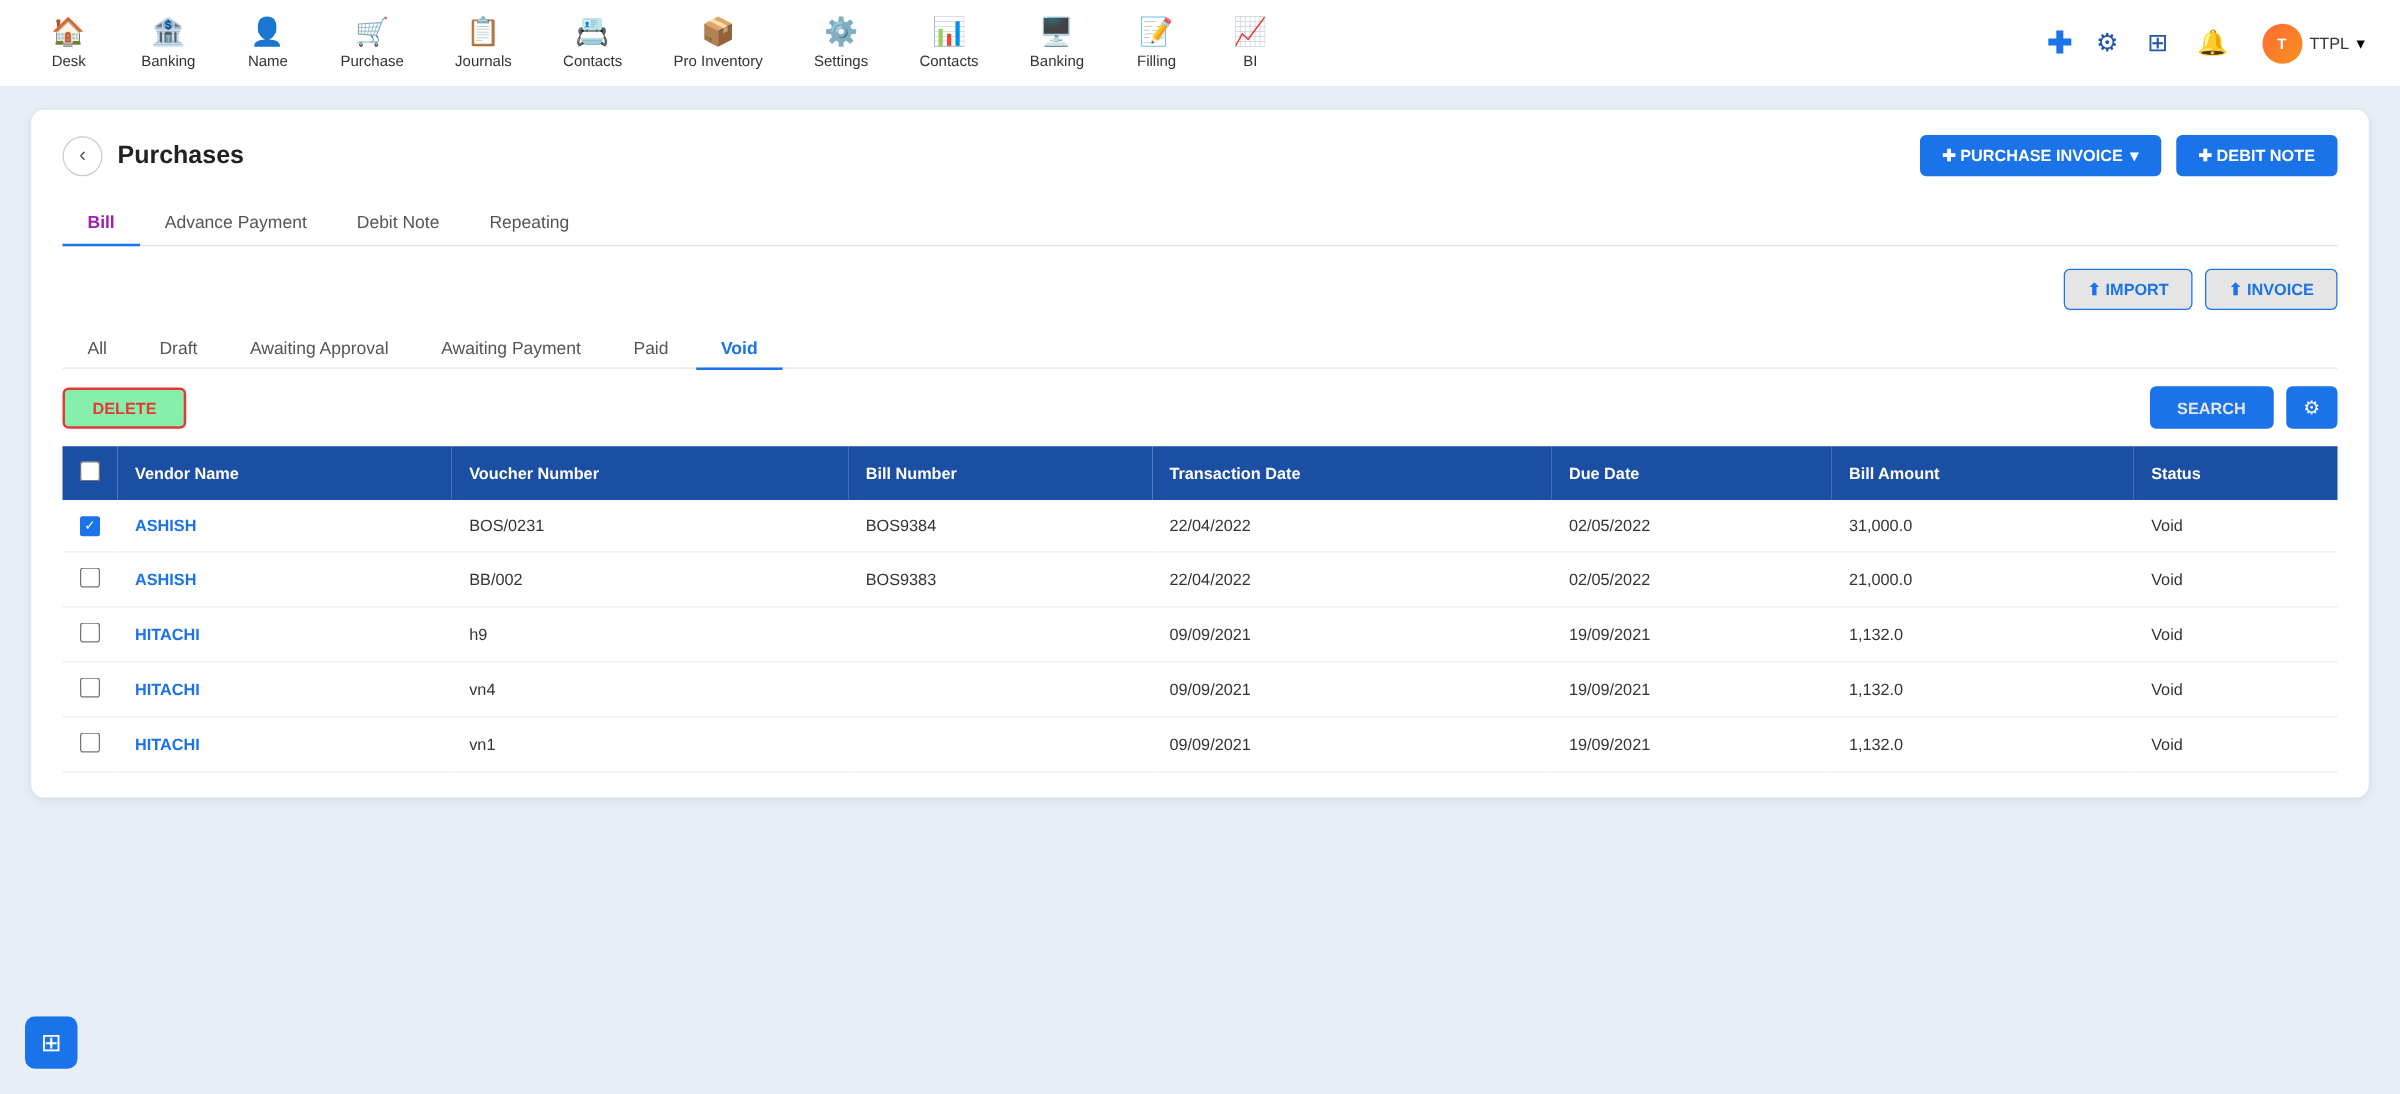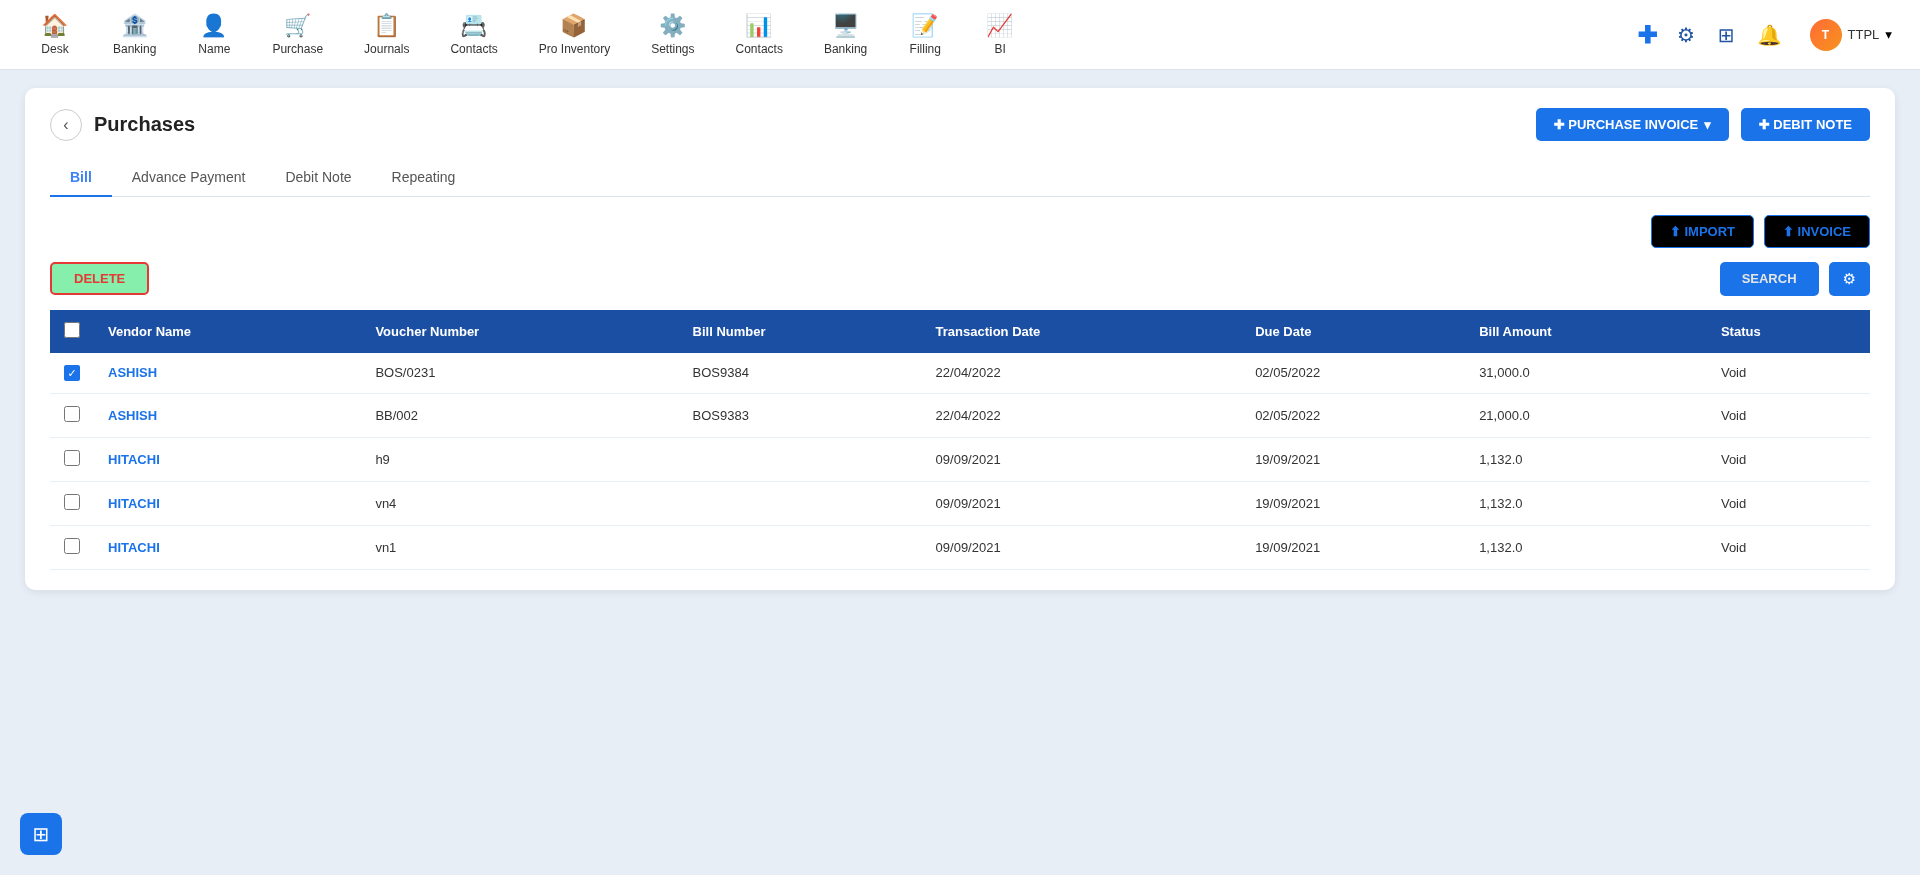--- a/index.html
+++ b/index.html
@@ -127,36 +127,36 @@
     }
     .tab {
       padding: 10px 20px;
       font-size: 14px;
       color: #555;
       cursor: pointer;
       border-bottom: 2.5px solid transparent;
       margin-bottom: -1.5px;
     }
     .tab.active {
-      color: #3b82f6;
+      color: #a21caf;
       border-bottom: 2.5px solid #1a73e8;
       font-weight: 600;
     }
 
     
     .filter-row {
       display: flex;
       justify-content: flex-end;
       gap: 10px;
       margin-bottom: 14px;
     }
     .btn-outline {
       border: 1.5px solid #1a73e8;
       color: #1a73e8;
-      background: #000000;
+      background: #e5e5e5;
       border-radius: 5px;
       padding: 8px 18px;
       font-size: 13px;
       font-weight: 600;
       cursor: pointer;
       display: flex;
       align-items: center;
       gap: 6px;
     }
 
@@ -387,20 +387,40 @@
 
     <div class="filter-row">
       <button class="btn-outline">
         <span>⬆ IMPORT</span>
       </button>
       <button class="btn-outline">
         <span>⬆ INVOICE</span>
       </button>
     </div>
 
+    <div class="status-tabs">
+      <div class="status-tab">
+        <span>All</span>
+      </div>
+      <div class="status-tab">
+        <span>Draft</span>
+      </div>
+      <div class="status-tab">
+        <span>Awaiting Approval</span>
+      </div>
+      <div class="status-tab">
+        <span>Awaiting Payment</span>
+      </div>
+      <div class="status-tab">
+        <span>Paid</span>
+      </div>
+      <div class="status-tab active">
+        <span>Void</span>
+      </div>
+    </div>
 
     <div class="action-row">
       <button class="delete-btn">DELETE</button>
       <div class="action-right">
         <button class="search-btn">SEARCH</button>
         <button class="gear-btn">
           <span>⚙</span>
         </button>
       </div>
     </div>

